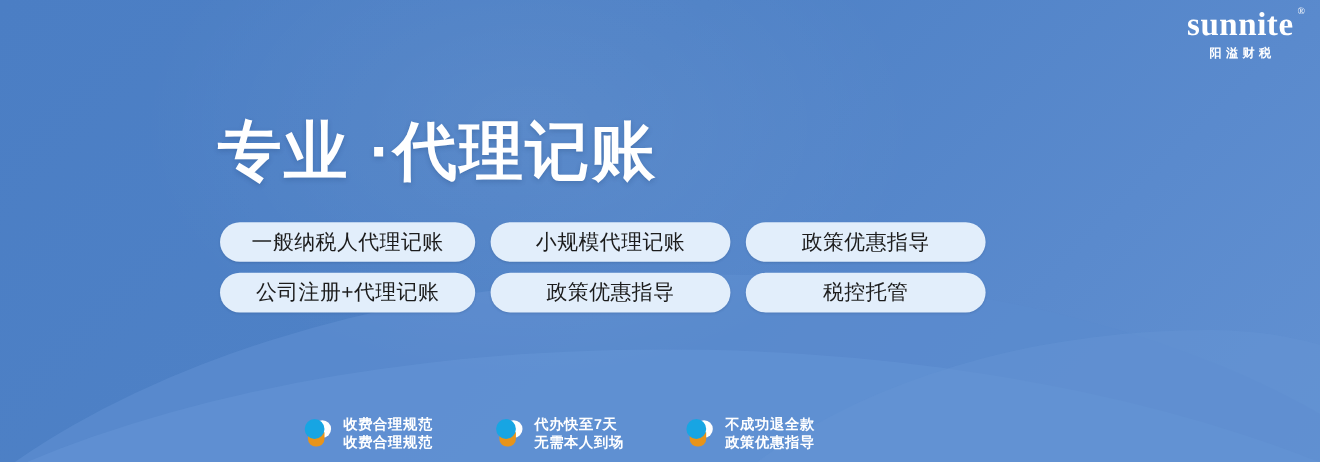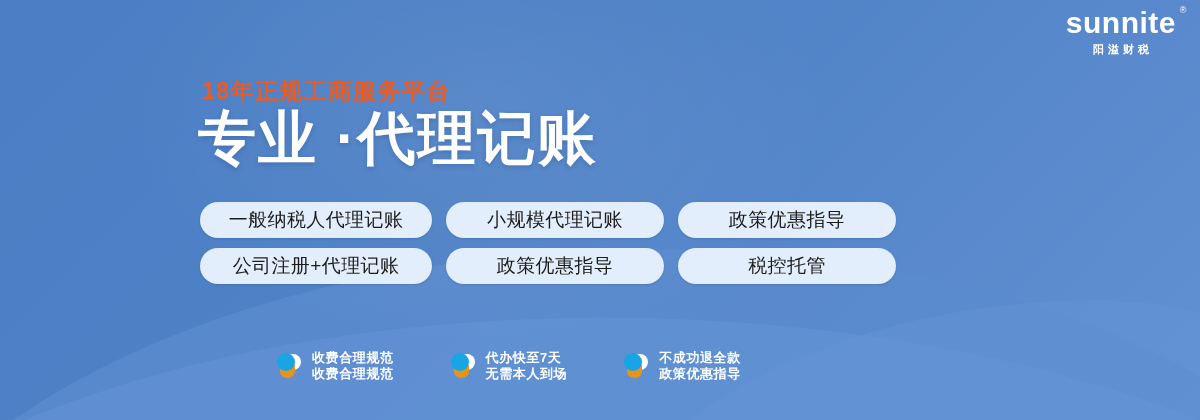--- a/index.html
+++ b/index.html
@@ -41,21 +41,21 @@
   }
 
   
   .logo{
     position:absolute;right:24px;top:8px;text-align:center;
     line-height:1;
   }
   .logo-word{
     position:relative;display:inline-block;
     color:#ffffff;font-size:30px;font-weight:700;letter-spacing:.5px;
-    font-family:Liberation Sans, sans-serif;
+    font-family:Liberation Serif, serif;
   }
   .logo-reg{
     position:absolute;right:-11px;top:-2px;
     font-size:9px;font-weight:400;color:#ffffff;line-height:1;
   }
   .logo-cn{
     margin-top:6px;color:#ffffff;font-size:11px;font-weight:600;
     letter-spacing:4px;padding-left:4px;
   }
 
@@ -88,21 +88,21 @@
     letter-spacing:.4px;white-space:nowrap;
     box-shadow:0 1px 2px rgba(20,50,95,.18);
     text-align:right;
   }
 
   
   .features{
     position:absolute;left:276px;top:350px;
     display:flex;align-items:flex-start;gap:56px;
   }
-  .feature{display:flex;align-items:center;gap:10px;}
+  .feature{display:flex;align-items:center;gap:10px;margin-top:28px;}
   .fic{
     position:relative;width:26px;height:30px;flex:0 0 26px;
   }
   .fic .moon{
     position:absolute;left:9px;top:3px;width:16px;height:16px;
     border-radius:50%;background:#ffffff;
   }
   .fic .cup{
     position:absolute;left:4px;top:14px;width:15px;height:13px;
     background:#e8941a;
@@ -127,21 +127,20 @@
   <div class="wave wave-c"></div>
   <div class="glow"></div>
 
   <div class="logo">
     <div class="logo-word">sunnite
       <span class="logo-reg">®</span>
     </div>
     <div class="logo-cn">阳溢财税</div>
   </div>
 
-  <div class="kicker">18年正规工商服务平台</div>
   <div class="headline">专业 ·代理记账</div>
 
   <div class="pills">
     <div class="pill">一般纳税人代理记账</div>
     <div class="pill">小规模代理记账</div>
     <div class="pill">政策优惠指导</div>
     <div class="pill">公司注册+代理记账</div>
     <div class="pill">政策优惠指导</div>
     <div class="pill">税控托管</div>
   </div>

